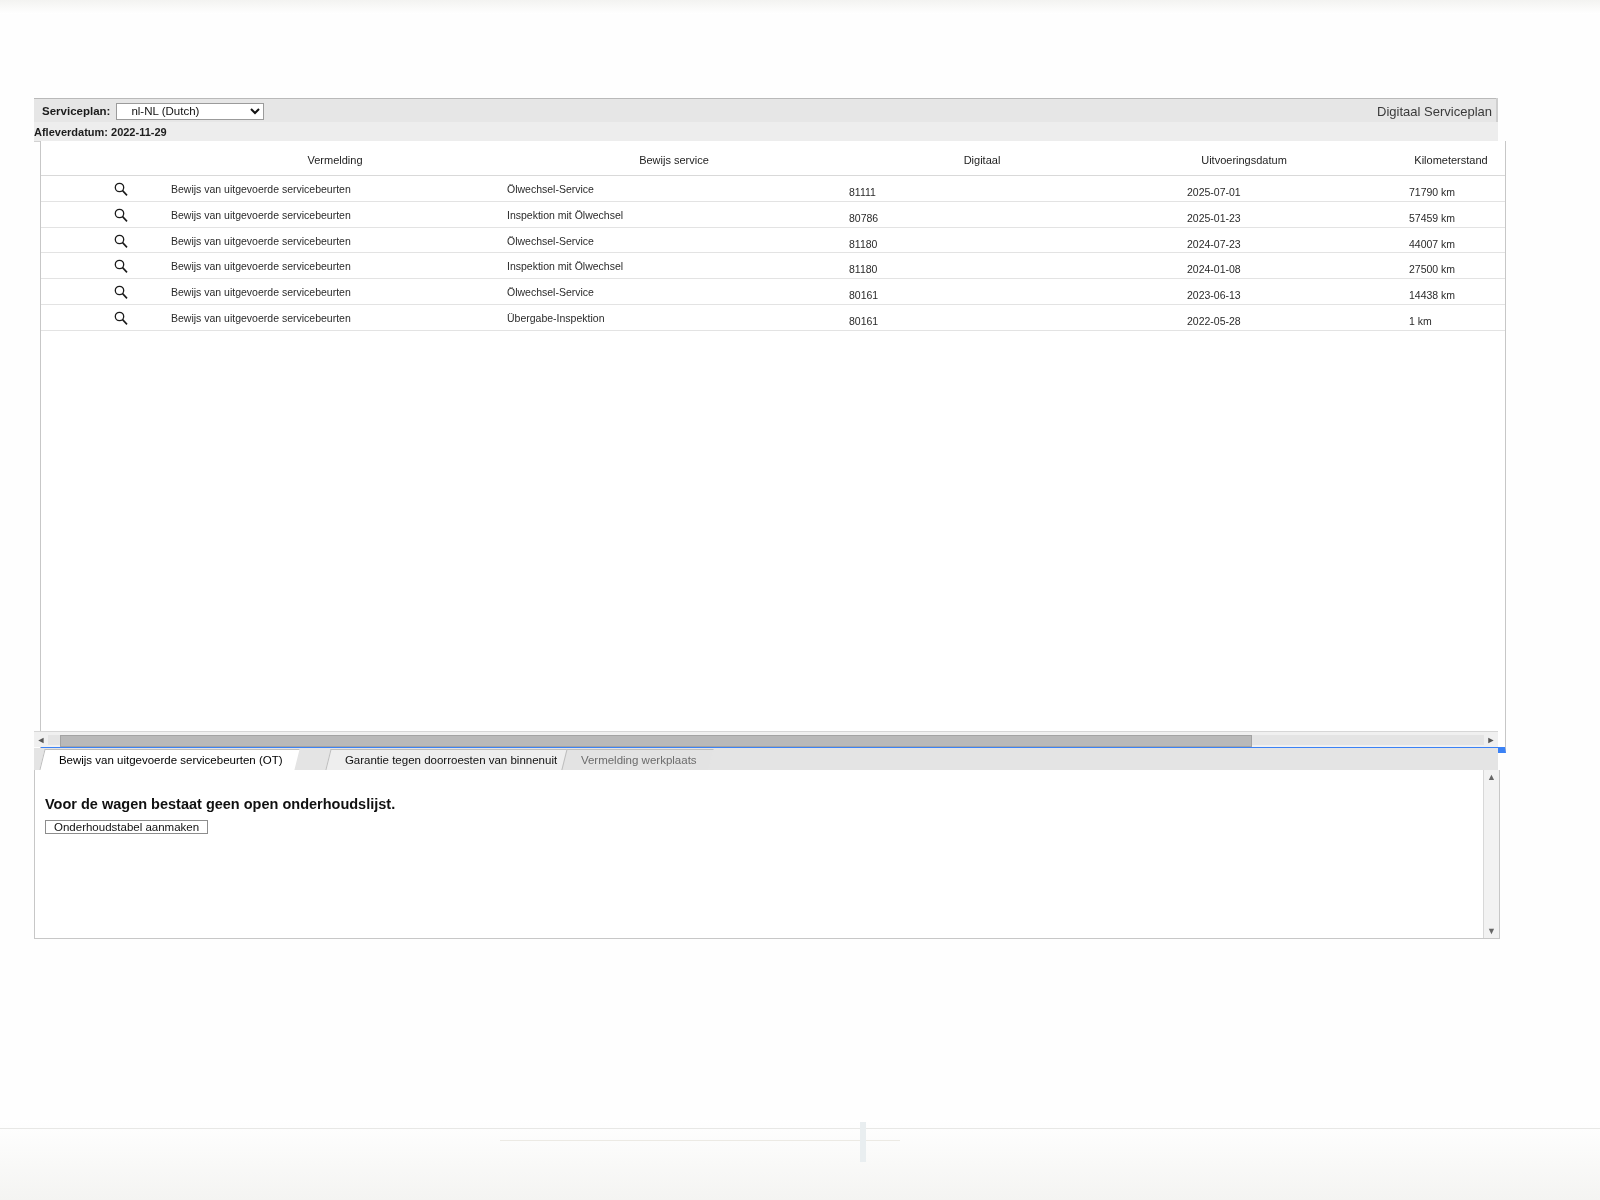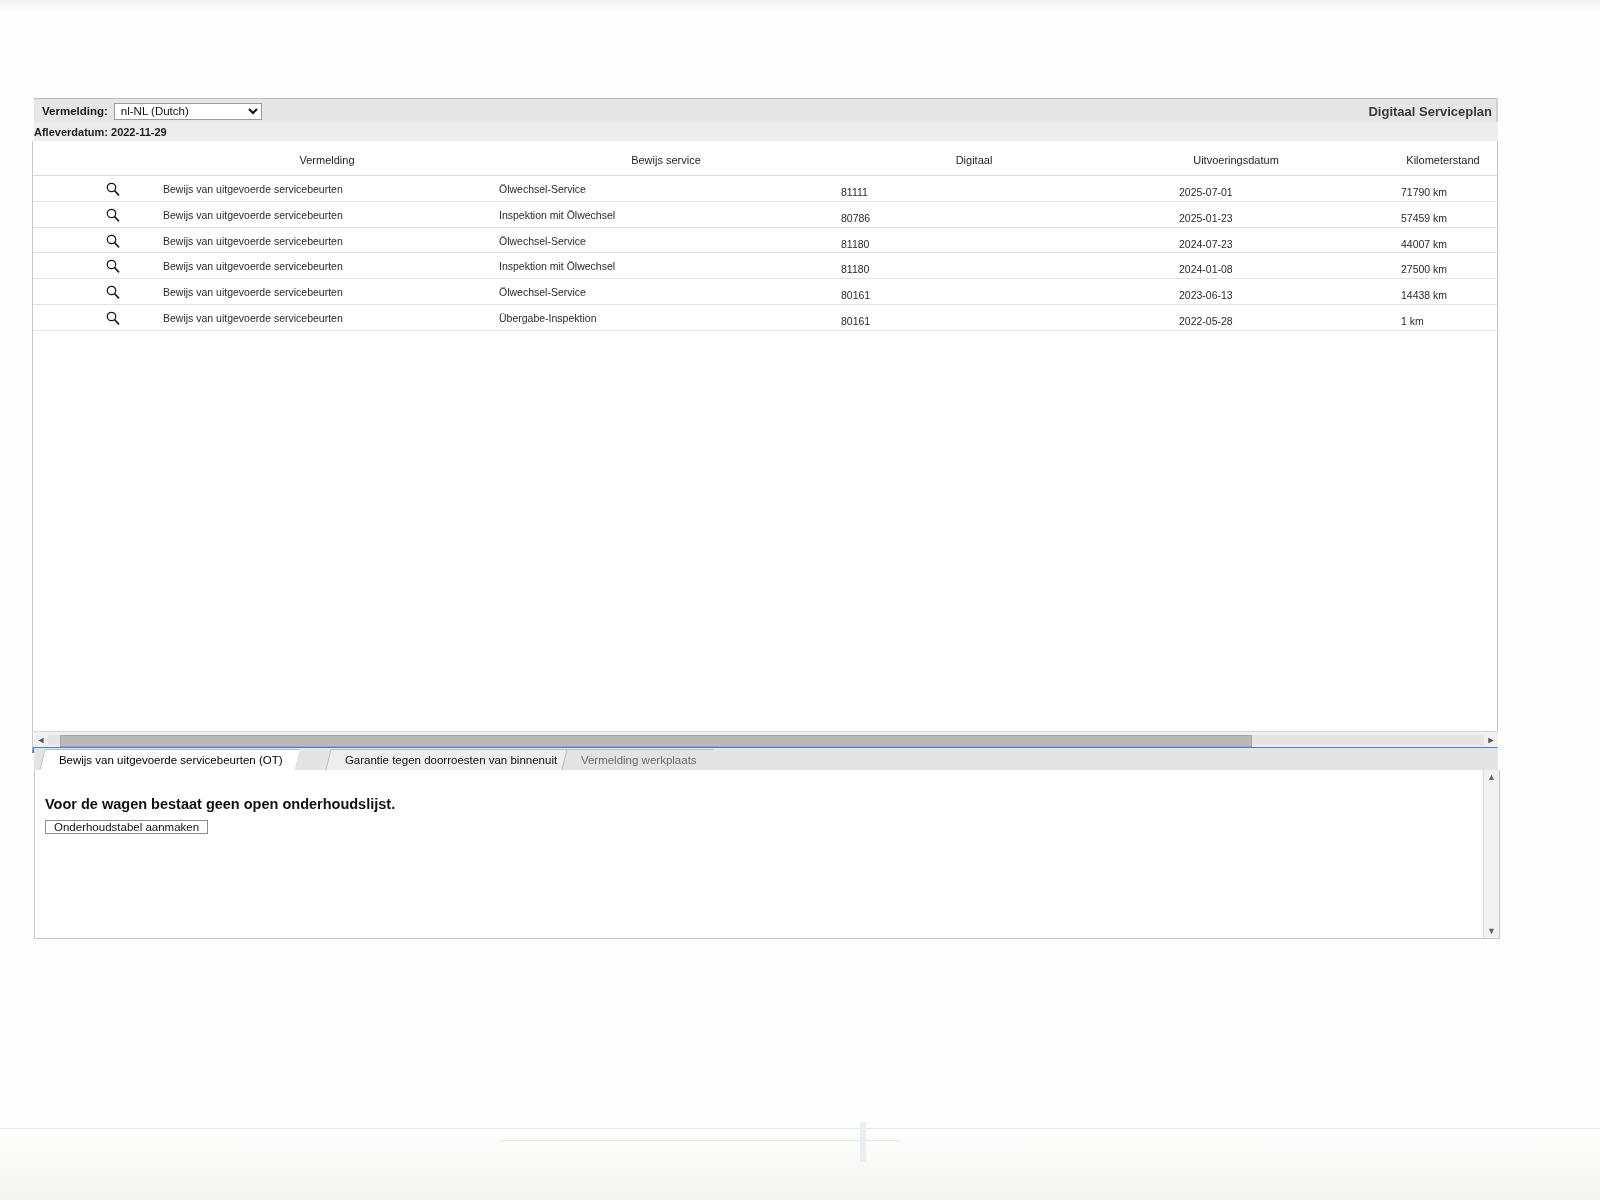--- a/index.html
+++ b/index.html
@@ -78,28 +78,27 @@
   }
   .lang-select {
     margin-left: 6px;
     width: 148px;
     height: 17px;
     font-size: 11.5px;
     font-family: "Liberation Sans", sans-serif;
     border: 1px solid #9b9b9b;
     background: #ffffff;
     color: #111;
-    padding: 0 2px;
+    padding: 0 10px;
   }
   .topbar-right {
     margin-left: auto;
     margin-right: 6px;
     font-size: 13px;
     color: #3a3a3a;
-    font-weight: bold;
   }
 
   
   .deliv-row {
     position: absolute;
     left: 34px;
     top: 122px;
     width: 1464px;
     height: 19px;
     background: #ededed;
@@ -110,21 +109,21 @@
   .deliv-text {
     font-size: 11px;
     font-weight: bold;
     margin-left: 0;
     color: #1d1d1d;
   }
 
   
   .main-panel {
     position: absolute;
-    left: 32px;
+    left: 40px;
     top: 141px;
     width: 1464px;
     height: 606px;
     background: #ffffff;
     border-left: 1px solid #c7c7c7;
     border-right: 1px solid #c7c7c7;
     border-bottom: 6px solid #3b82f6;
   }
 
   .grid-head {
@@ -318,21 +317,21 @@
 <div class="page">
 
   <div class="scan-edge-top"></div>
   <div class="scan-edge-bottom"></div>
   <div class="scan-line-1"></div>
   <div class="scan-line-2"></div>
   <div class="scan-line-3"></div>
 
 
   <div class="topbar">
-    <span class="topbar-label">Vermelding:</span>
+    <span class="topbar-label">Serviceplan:</span>
     <select class="lang-select">
       <option selected="">nl-NL (Dutch)</option>
     </select>
     <span class="topbar-right">Digitaal Serviceplan</span>
   </div>
   <div class="panel-right-edge"></div>
 
   <div class="deliv-row">
     <span class="deliv-text">Afleverdatum: 2022-11-29</span>
   </div>

